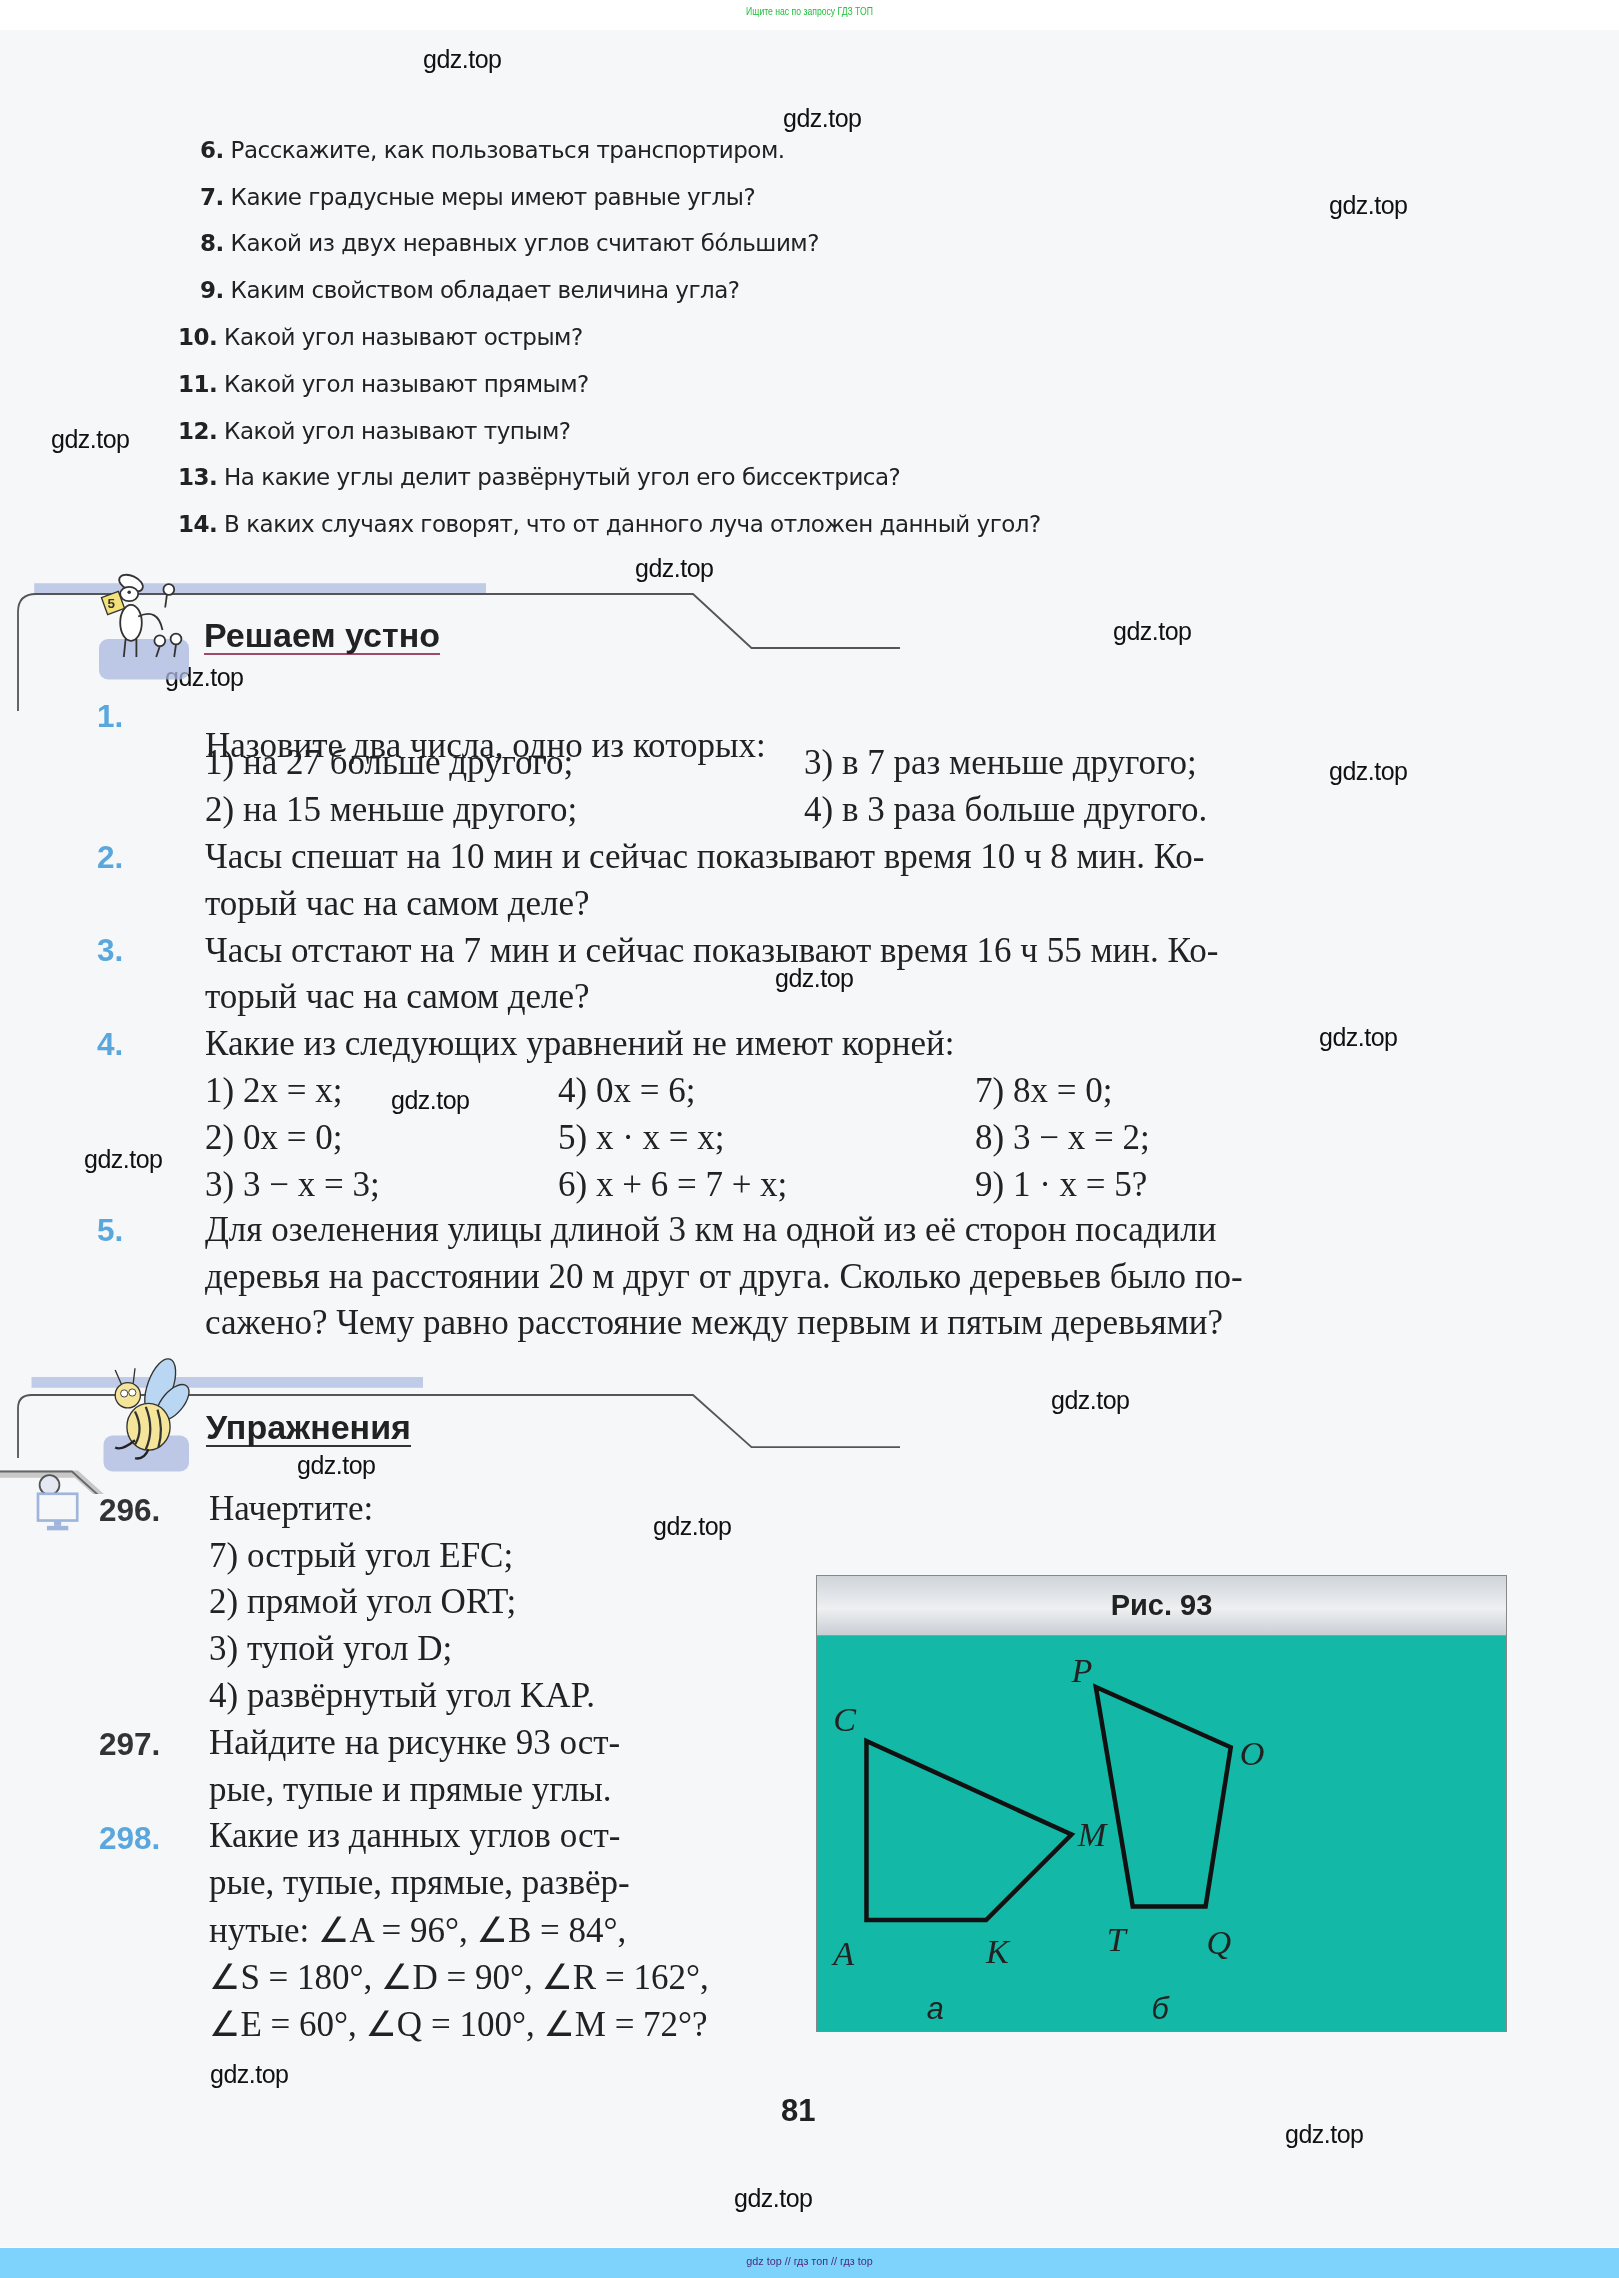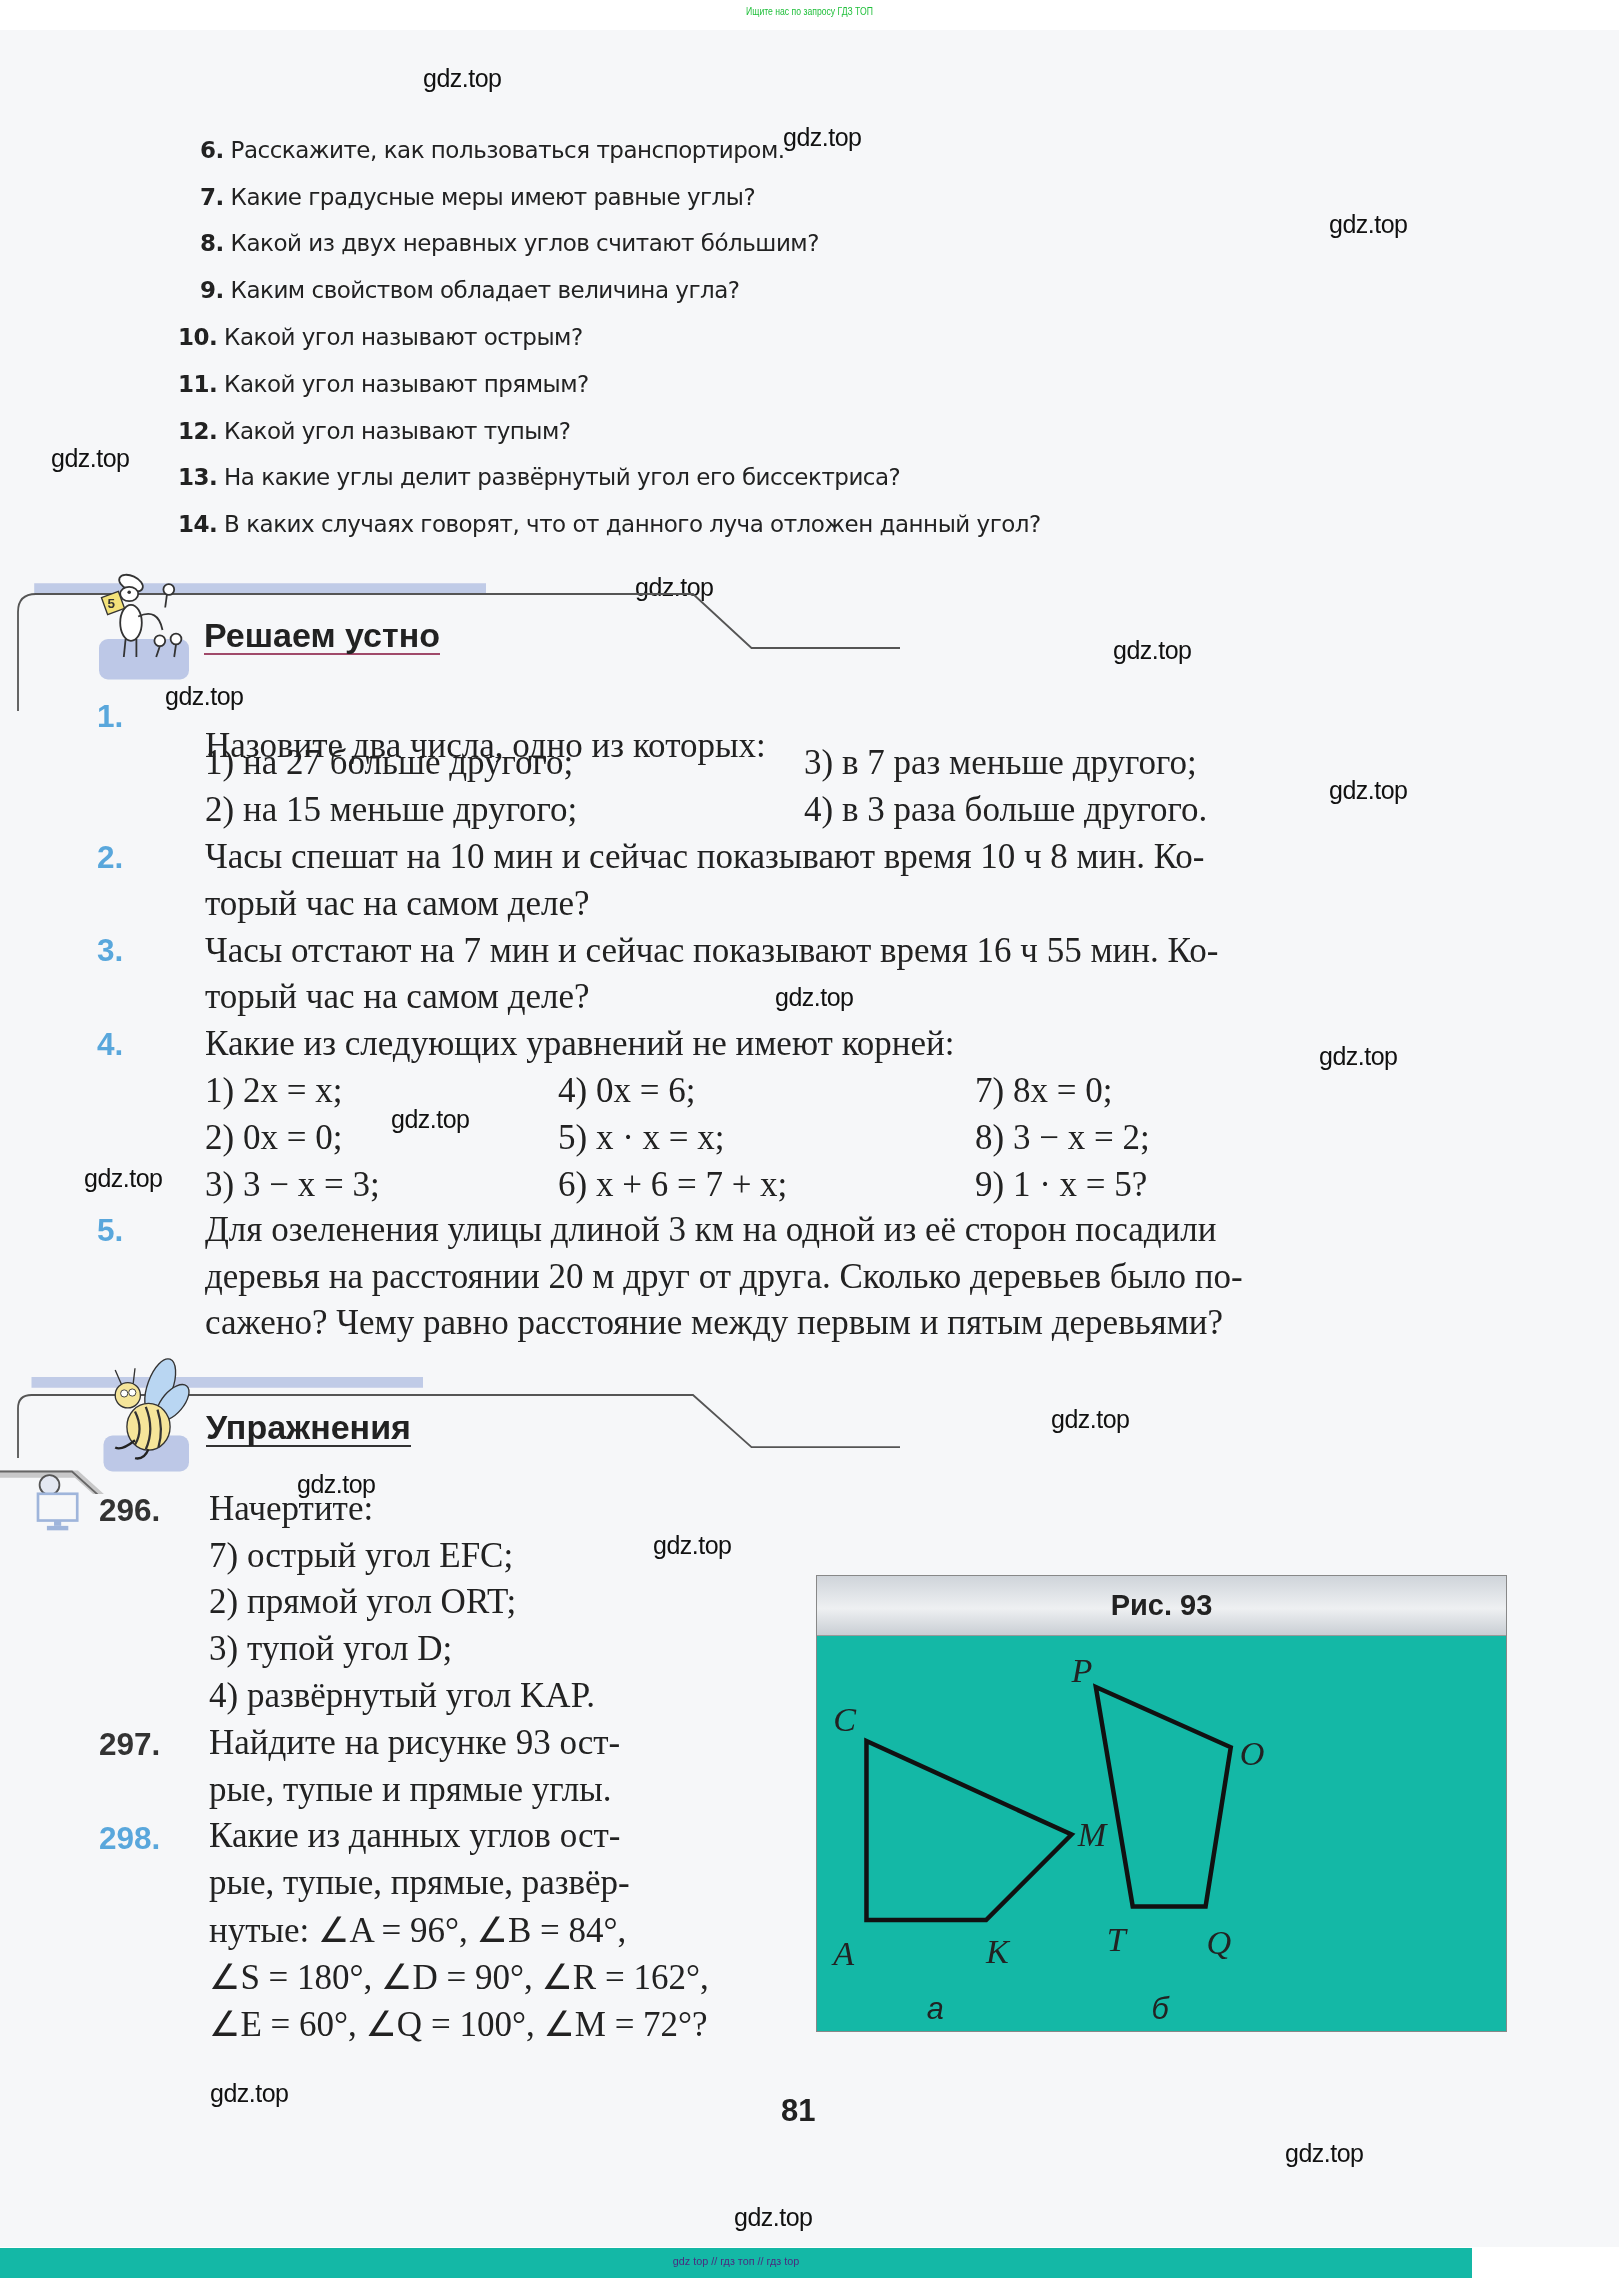--- a/index.html
+++ b/index.html
@@ -19,29 +19,29 @@
     transform:scaleX(0.8);
   }
   .page {
     position:absolute; left:0; top:30px; width:1619px; height:1966px;
     background:#f6f7f9;
   }
   .page-bottom {
     position:absolute; left:0; top:1995px; width:1619px; height:252px; background:#f6f7f9;
   }
   .footbar {
-    position:absolute; left:0; top:2248px; width:1472px; height:31px; background:#14b8a6;
+    position:absolute; left:0; top:2248px; width:1619px; height:31px; background:#7dd3fc;
   }
   .footbar .f {
     font-family:"Liberation Sans", sans-serif; font-size:10.8px; color:#4b2c7f;
     position:absolute; top:7.2px; left:0; width:100%; text-align:center;
   }
   .wm {
     position:absolute; font-family:"Liberation Sans", sans-serif; font-size:25px;
-    color:#111; letter-spacing:-0.5px; white-space:nowrap;margin-top:19px;
+    color:#111; letter-spacing:-0.5px; white-space:nowrap;
   }
   
   .q {
     position:absolute; font-family:"DejaVu Sans", sans-serif; font-size:23px; color:#222;
     white-space:nowrap; letter-spacing:-0.5px;
   }
   .q .n { font-weight:bold; }
   
   .sec-title {
     position:absolute; font-family:"Liberation Sans", sans-serif; font-weight:bold;

